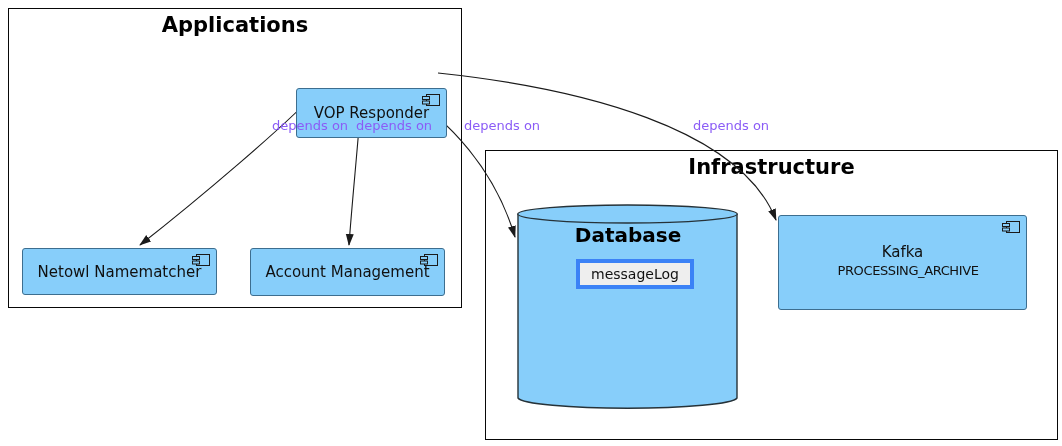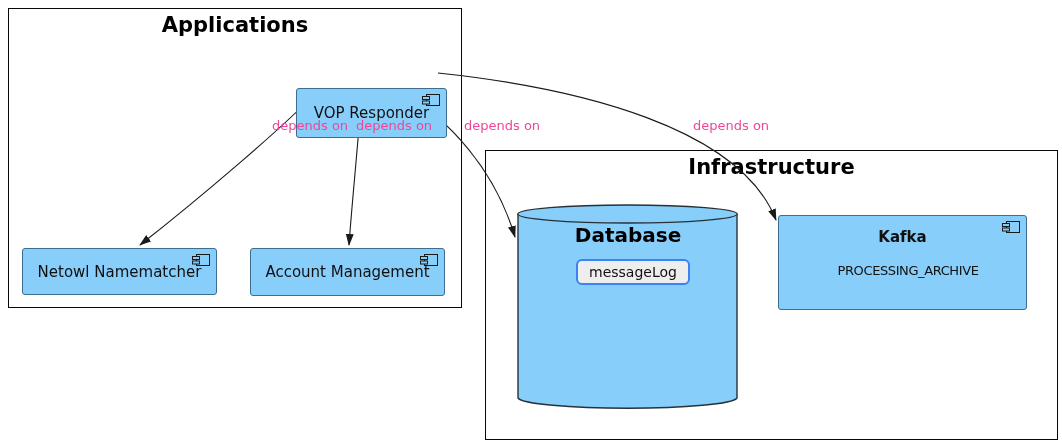--- a/index.html
+++ b/index.html
@@ -33,44 +33,44 @@
     border:1px solid #3d6e8f;
     border-radius:3px;
     z-index:3;
     display:flex;align-items:center;justify-content:center;
     font-size:15px;
   }
   .comp-vop{left:296px;top:42px;width:149px;height:48px;margin-top:46px;}
   .comp-netowl{left:22px;top:248px;width:193px;height:45px;}
   .comp-account{left:250px;top:248px;width:193px;height:46px;}
   .comp-kafka{left:778px;top:215px;width:247px;height:93px;align-items:flex-start;}
-  .comp-kafka .comp-label{margin-top:12px;font-weight:bold;}
+  .comp-kafka .comp-label{margin-top:27px;font-weight:normal;}
   .comp-icon{
     position:absolute;top:4px;right:5px;width:20px;height:15px;
     line-height:0;
   }
   .abs-label{position:absolute;z-index:4;white-space:nowrap;}
   .db-title{
     left:518px;top:223px;width:220px;text-align:center;
     font-weight:bold;font-size:20px;color:#000;
   }
   .badge{
     position:absolute;z-index:4;
-    background:#EEEEEE;border:2px solid #3b82f6;border-radius:6px;
+    background:#EEEEEE;border:4px solid #3b82f6;border-radius:0;
     display:flex;align-items:center;justify-content:center;
     font-size:14px;color:#111;
   }
   .badge-messagelog{left:576px;top:259px;width:110px;height:22px;}
   .badge-licensed{left:548px;top:363px;width:169px;height:23px;}
   .queue-label{
     left:822px;top:257px;width:172px;height:26px;
     display:flex;align-items:center;justify-content:center;
     font-size:13px;letter-spacing:-0.4px;color:#111;z-index:4;
   }
-  .edge-label{font-size:13px;color:#ec4899;top:118px;height:15px;z-index:4;}
+  .edge-label{font-size:13px;color:#8b5cf6;top:118px;height:15px;z-index:4;}
   .edge-label-1{left:272px;}
   .edge-label-2{left:356px;}
   .edge-label-3{left:464px;}
   .edge-label-4{left:693px;}
 </style>
 </head>
 <body>
 
 <div class="canvas">
 

